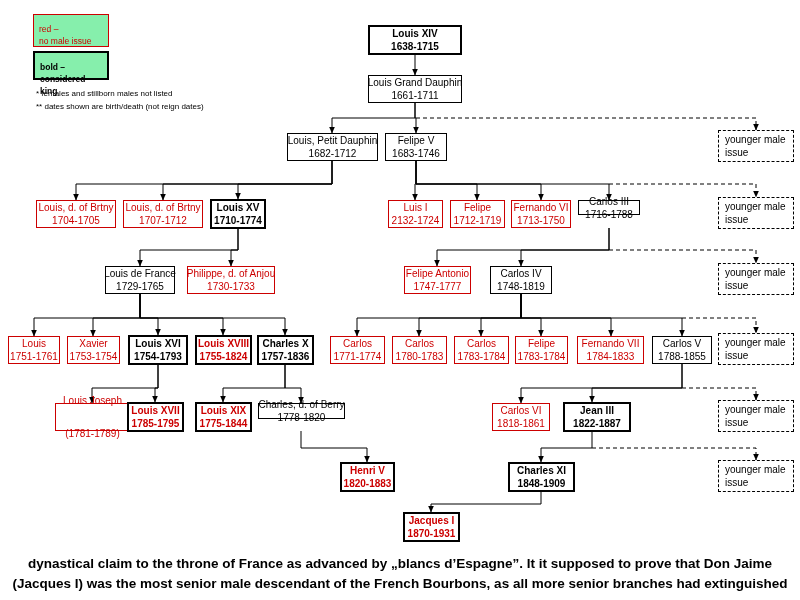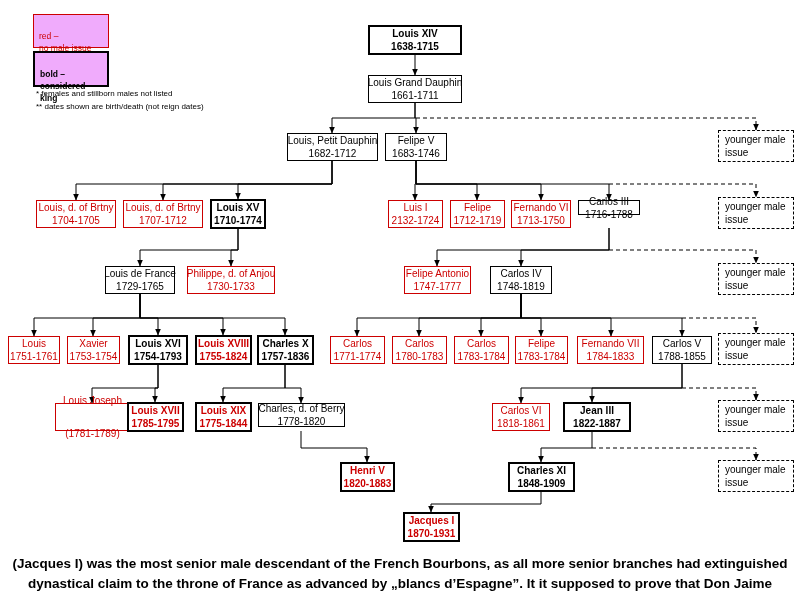--- a/index.html
+++ b/index.html
@@ -12,22 +12,22 @@
   .node{
     position:absolute;background:#fff;border:1px solid #000;box-sizing:border-box;
     display:flex;flex-direction:column;justify-content:center;align-items:center;
     text-align:center;font-size:10px;line-height:1.3;white-space:nowrap;
   }
   .node.red{border-color:var(--red,#cc0000);color:var(--red,#cc0000);}
   .node.bold{border:2.5px solid #000;font-weight:bold;}
   .node.boldred{border:2.5px solid #000;font-weight:bold;color:var(--red,#cc0000);}
   .node.dashed{border:1.5px dashed #000;align-items:flex-start;text-align:left;padding-left:6px;}
   .legend-box{
-    position:absolute;box-sizing:border-box;background:#f0abfc;z-index:3;
-    font-size:8.5px;line-height:1.4;padding:16px 5px;
+    position:absolute;box-sizing:border-box;background:#86efac;z-index:3;
+    font-size:8.5px;line-height:1.4;padding:9px 5px;
   }
   #legend-red{left:33px;top:14px;width:76px;height:33px;border:1px solid var(--red,#cc0000);color:var(--red,#cc0000);}
   #legend-bold{left:33px;top:51px;width:76px;height:29px;border:2.5px solid #000;font-weight:bold;}
   #notes{position:absolute;left:36px;top:88px;font-size:8px;line-height:1.6;z-index:3;}
   #caption{
     position:absolute;left:0;bottom:6px;width:800px;text-align:center;z-index:3;
     font-weight:bold;font-size:13.5px;line-height:1.5;
   }
 </style>
 </head>
@@ -207,21 +207,21 @@
       <div>(1781-1789)</div>
     </div>
     <div class="node boldred" style="left: 127px; top: 402px; width: 57px; height: 30px;">
       <div>Louis XVII</div>
       <div>1785-1795</div>
     </div>
     <div class="node boldred" style="left: 195px; top: 402px; width: 57px; height: 30px;">
       <div>Louis XIX</div>
       <div>1775-1844</div>
     </div>
-    <div class="node plain" style="left: 258px; top: 403px; width: 87px; height: 24px;">
+    <div class="node plain" style="left: 258px; top: 403px; width: 87px; height: 16px;">
       <div>Charles, d. of Berry</div>
       <div>1778-1820</div>
     </div>
     <div class="node red" style="left: 492px; top: 403px; width: 58px; height: 28px;">
       <div>Carlos VI</div>
       <div>1818-1861</div>
     </div>
     <div class="node bold" style="left: 563px; top: 402px; width: 68px; height: 30px;">
       <div>Jean III</div>
       <div>1822-1887</div>
@@ -257,15 +257,15 @@
   <div>bold –</div>
   <div>considered king</div>
 </div>
 
 <div id="notes">
   <div>* females and stillborn males not listed</div>
   <div>** dates shown are birth/death (not reign dates)</div>
 </div>
 
 <div id="caption">
+  <div>dynastical claim to the throne of France as advanced by „blancs d’Espagne”. It it supposed to prove that Don Jaime</div>
   <div>(Jacques I) was the most senior male descendant of the French Bourbons,  as all more senior branches had extinguished</div>
-  <div>dynastical claim to the throne of France as advanced by „blancs d’Espagne”. It it supposed to prove that Don Jaime</div>
 </div>
 
 </body></html>

